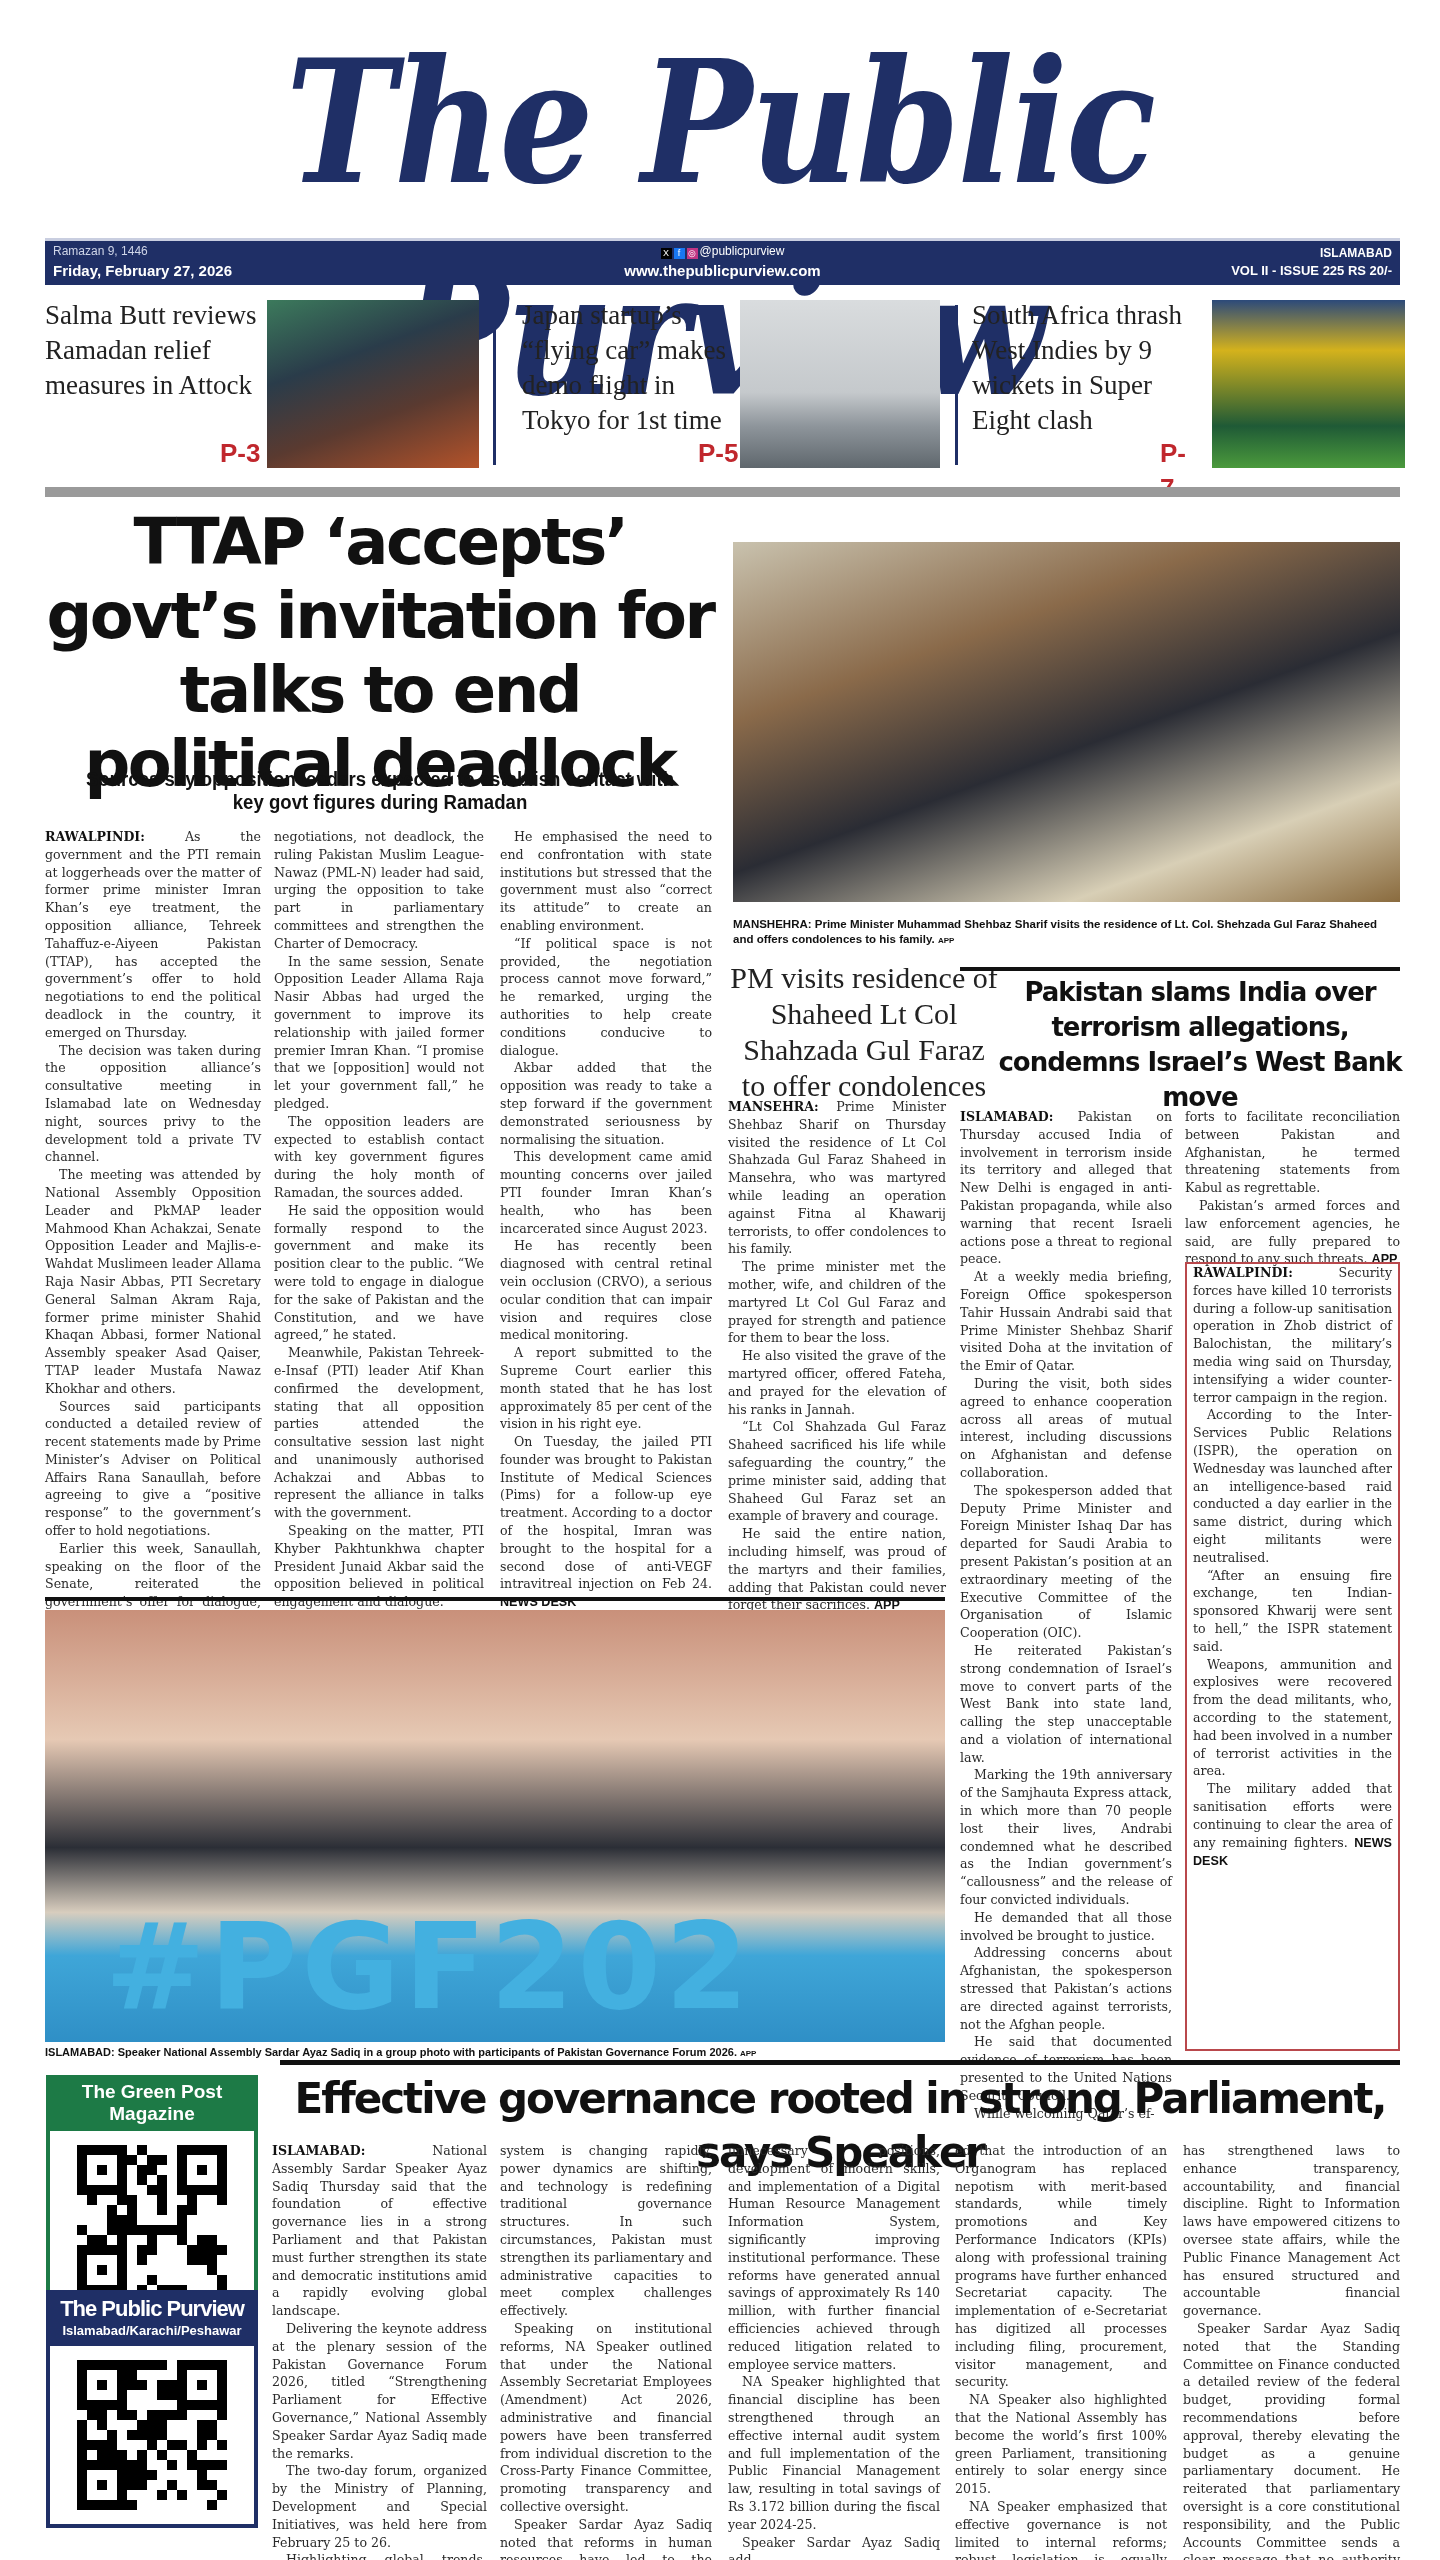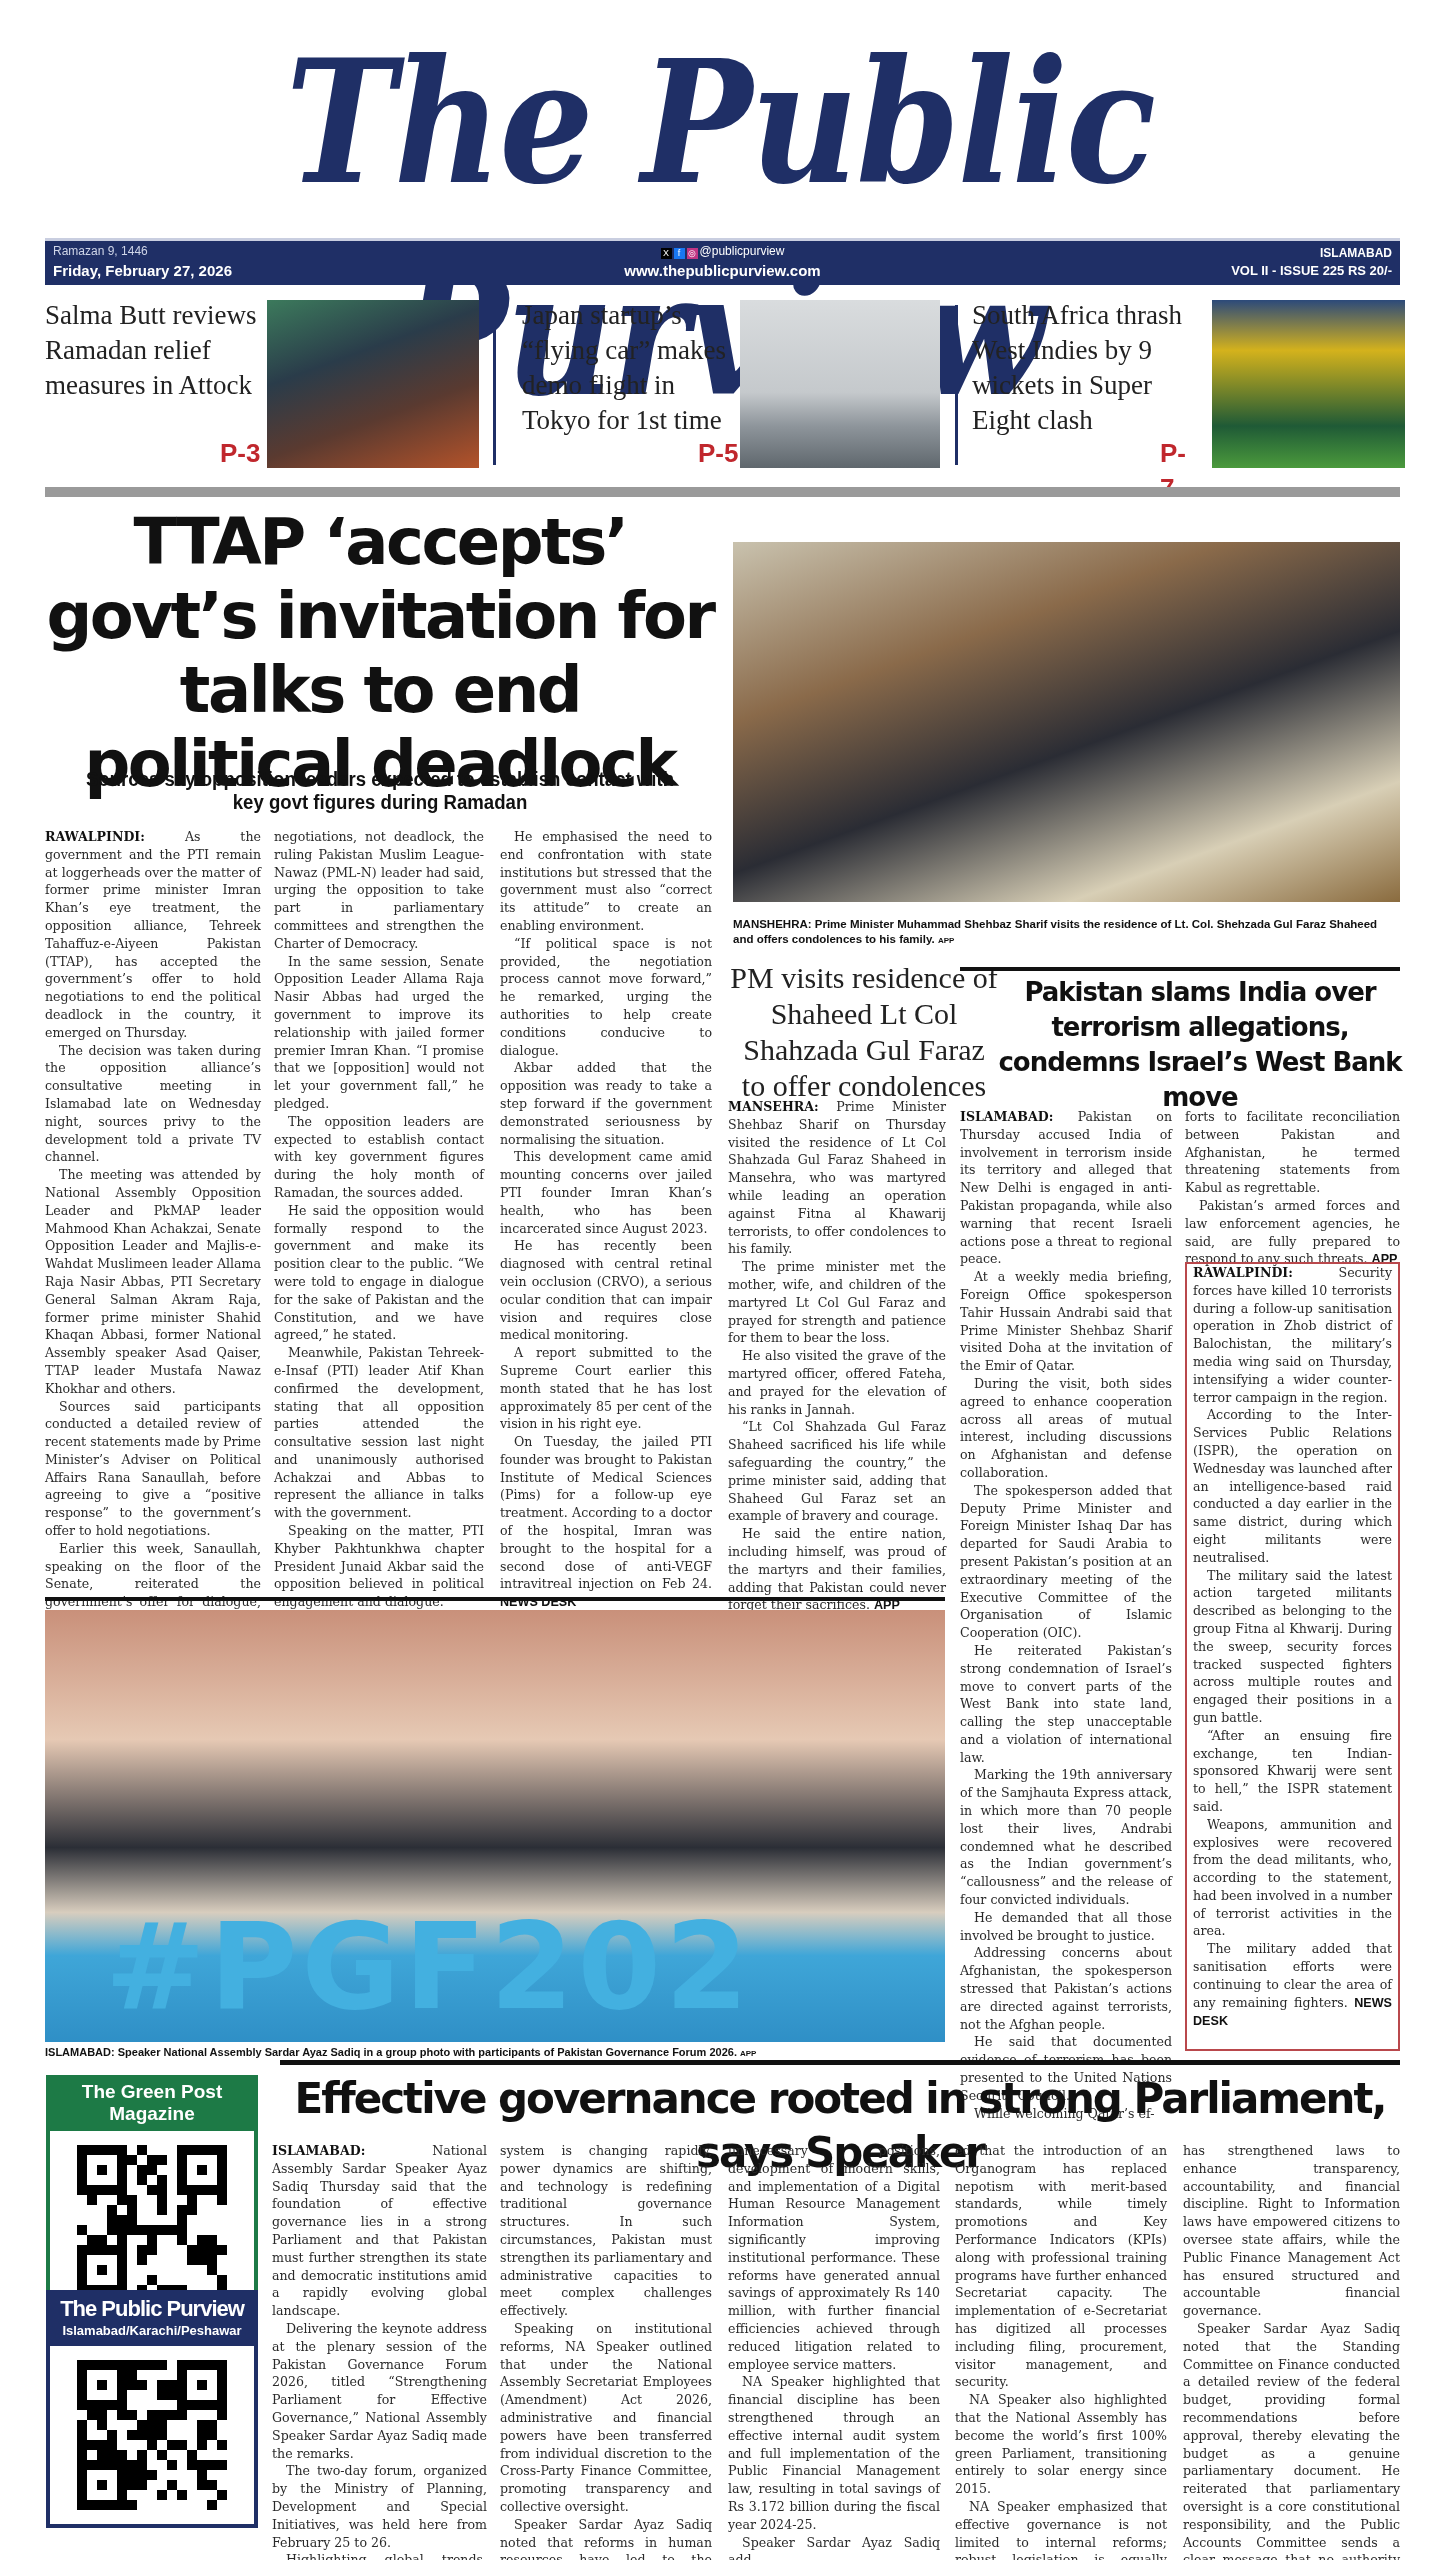--- a/index.html
+++ b/index.html
@@ -138,21 +138,20 @@
 </div>
 <div class="abs col" style="left:1185px;top:1108px;width:215px">
   <p class="first">forts to facilitate reconciliation between Pakistan and Afghanistan, he termed threatening statements from Kabul as regrettable.</p>
   <p><span>Pakistan’s armed forces and law enforcement agencies, he said, are fully prepared to respond to any such threats.</span> <b class="tag">APP</b></p>
 </div>
 
 <div class="abs secbox">
   <div class="col" style="padding:0 6px">
     <p class="first"><b class="dl">RAWALPINDI:</b> <span>Security forces have killed 10 terrorists during a follow-up sanitisation operation in Zhob district of Balochistan, the military’s media wing said on Thursday, intensifying a wider counter-terror campaign in the region.</span></p>
     <p>According to the Inter-Services Public Relations (ISPR), the operation on Wednesday was launched after an intelligence-based raid conducted a day earlier in the same district, during which eight militants were neutralised.</p>
-    <p>The military said the latest action targeted militants described as belonging to the group Fitna al Khwarij. During the sweep, security forces tracked suspected fighters across multiple routes and engaged their positions in a gun battle.</p>
     <p>“After an ensuing fire exchange, ten Indian-sponsored Khwarij were sent to hell,” the ISPR statement said.</p>
     <p>Weapons, ammunition and explosives were recovered from the dead militants, who, according to the statement, had been involved in a number of terrorist activities in the area.</p>
     <p><span>The military added that sanitisation efforts were continuing to clear the area of any remaining fighters.</span> <b class="tag">NEWS DESK</b></p>
   </div>
 </div>
 
 <div class="abs rule" style="left:45px;top:1597px;width:900px;height:4px"></div>
 <div class="abs photo" style="left:45px;top:1610px;width:900px;height:432px;background:linear-gradient(180deg,#c9907a 0%,#e6c9b4 30%,#2b2e36 55%,#d8cdbe 70%,#3fa6d8 80%,#2f8fc6 100%)">
   <div style="position:absolute;left:60px;bottom:10px;font-family:'DejaVu Sans',sans-serif;font-weight:bold;font-size:120px;color:#43b0e0;letter-spacing:4px;line-height:130px">#PGF202</div>
 </div>

